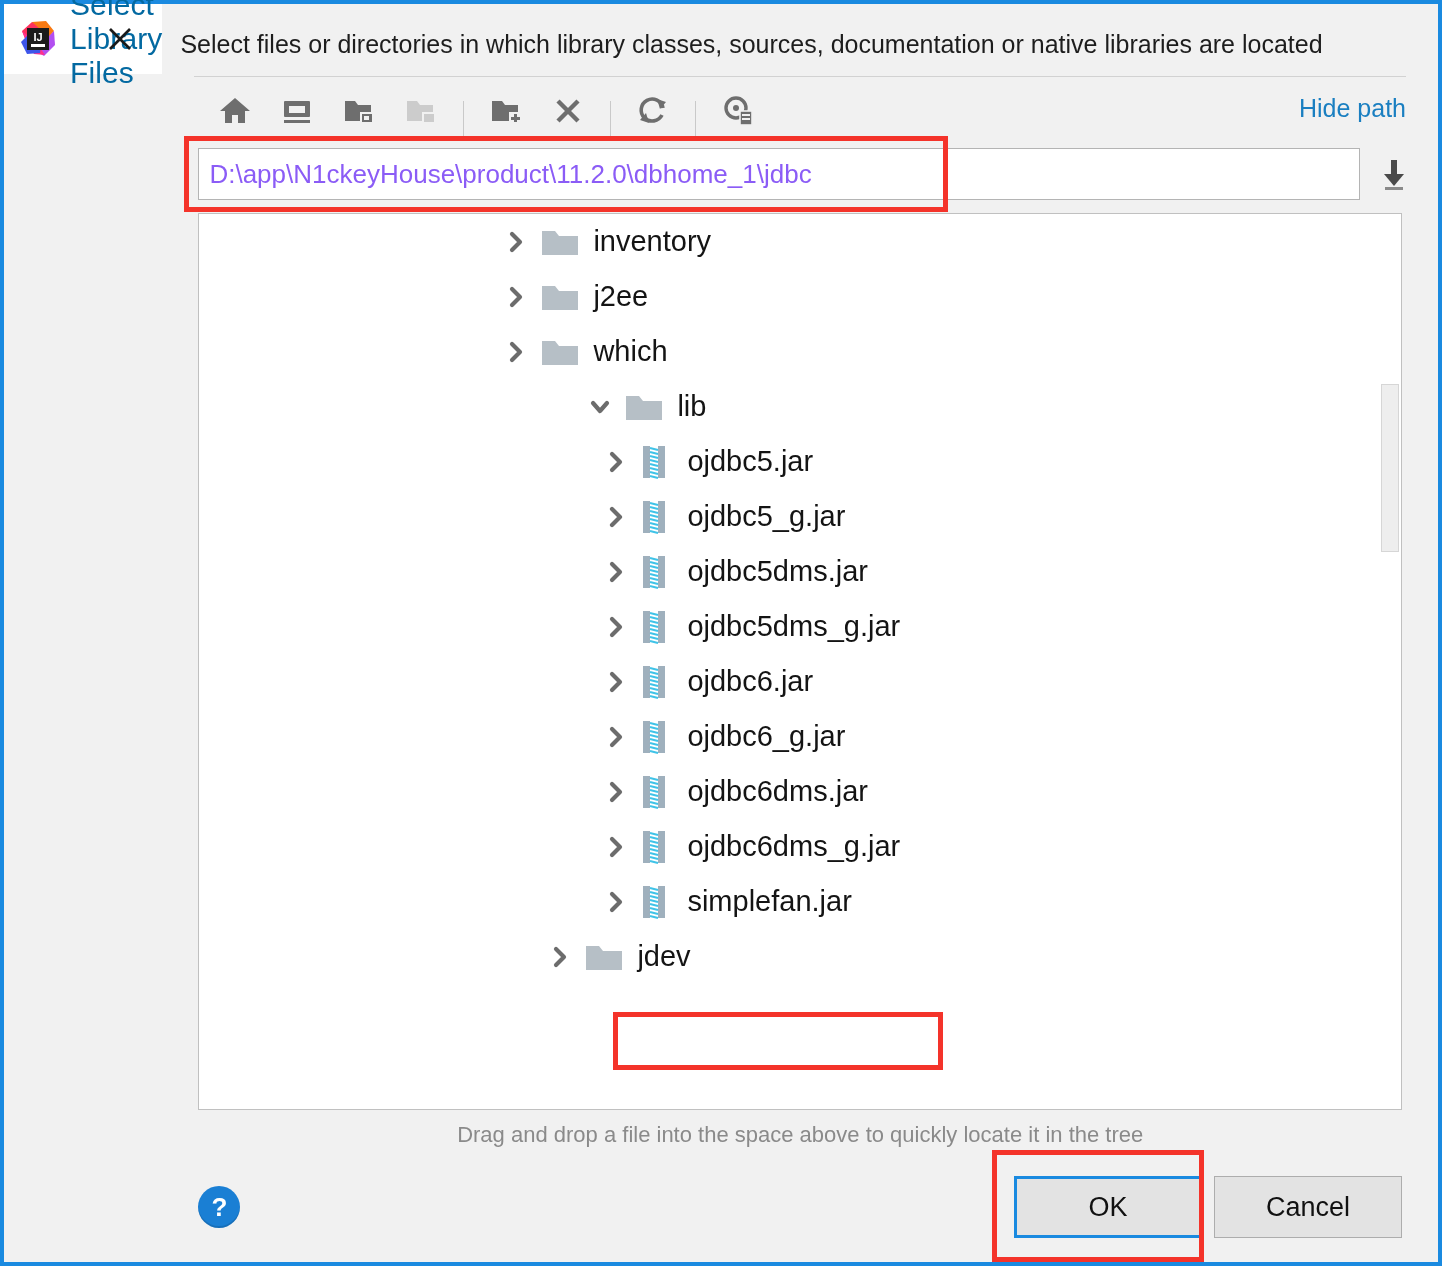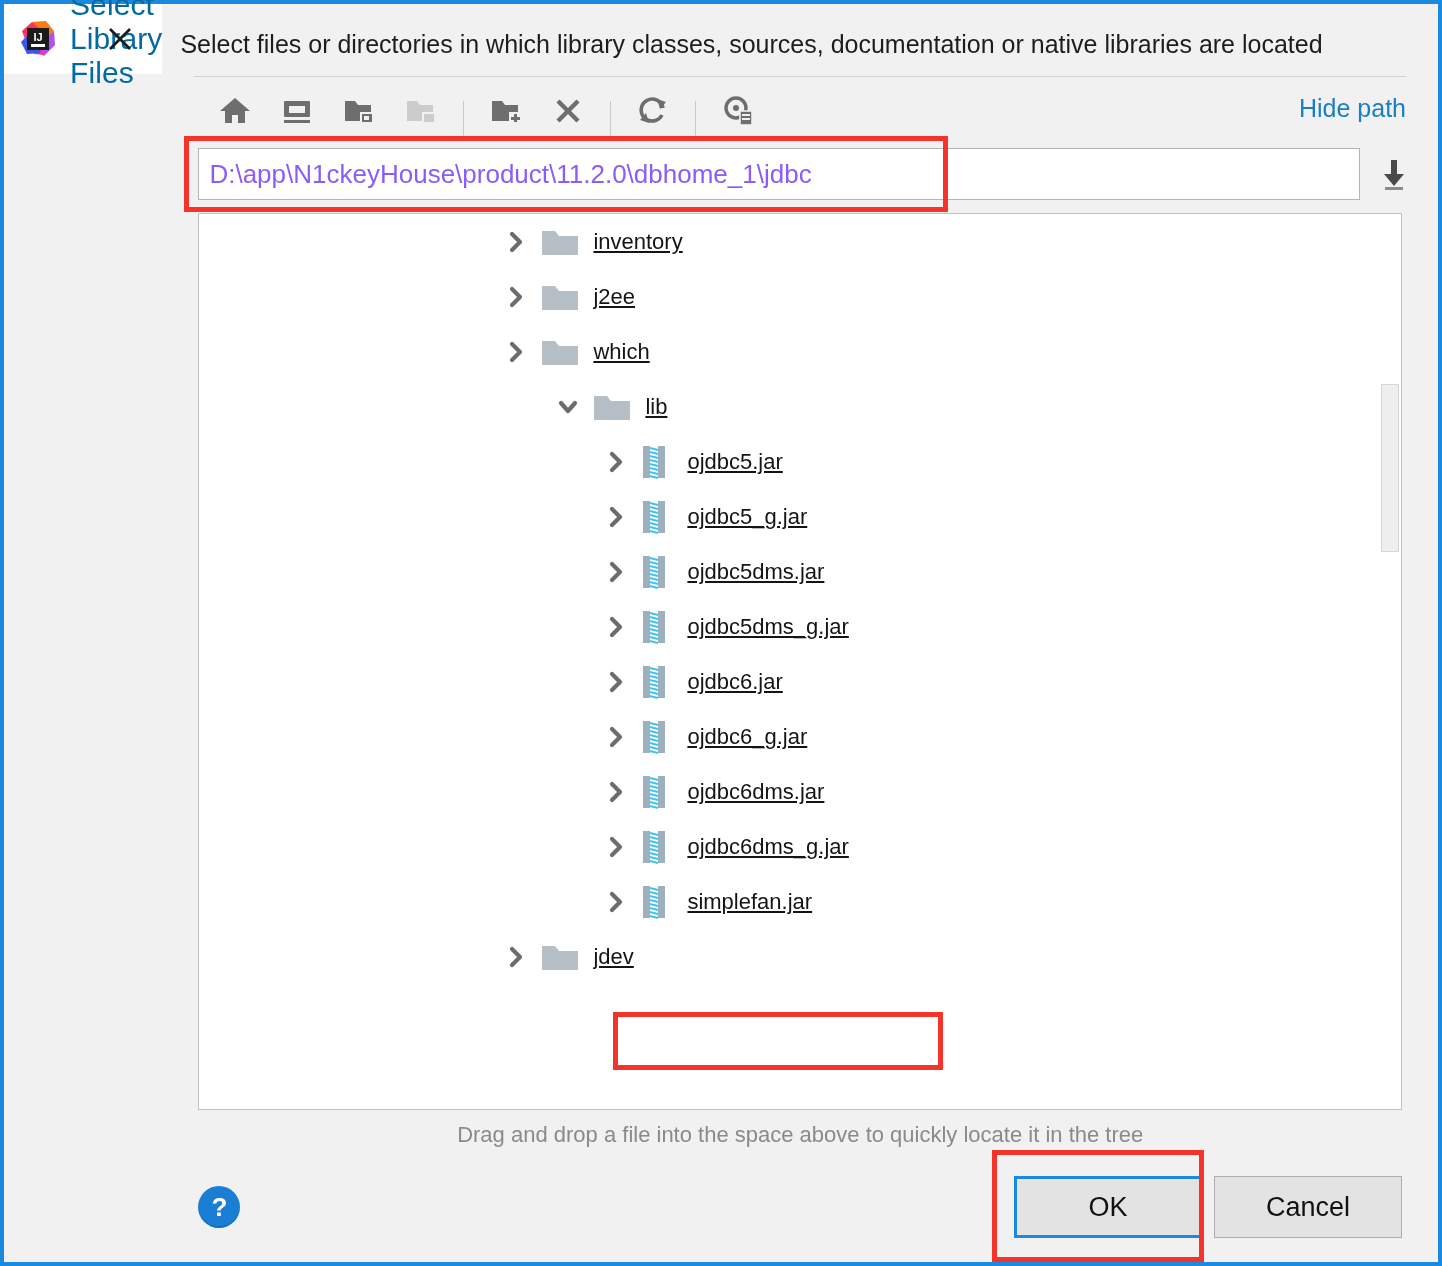--- a/index.html
+++ b/index.html
@@ -85,22 +85,22 @@
     margin:10px 36px 0 36px;
     border:1px solid #c0c0c0;
     background:#ffffff;
     flex:1 1 auto;
     position:relative;
     overflow:hidden;
   }
   .tree{position:absolute;inset:0;overflow:hidden;}
   .row{
     height:55px;display:flex;align-items:center;
-    font-size:22px;color:#141414;white-space:nowrap;
-    position:relative;cursor:pointer;text-decoration:underline;
+    font-size:29px;color:#141414;white-space:nowrap;
+    position:relative;cursor:pointer;
   }
   .row.sel{background:#1e7ac4;color:#ffffff;}
   .twisty{
     width:34px;height:34px;flex:0 0 34px;display:flex;align-items:center;justify-content:center;
     margin-right:8px;
   }
   .folder-ic{width:38px;height:30px;flex:0 0 38px;margin-right:14px;position:relative;}
   .jar-ic{width:26px;height:34px;flex:0 0 26px;margin-right:20px;position:relative;}
   .row-label{line-height:1;}
   .annot-jar{
@@ -304,21 +304,21 @@
             <span class="twisty">
               <svg width="28" height="28" viewBox="0 0 28 28">
                 <polyline points="10,6 18,14 10,22" fill="none" stroke="#6c6c6c" stroke-width="4.2" stroke-linecap="round" stroke-linejoin="round"></polyline>
               </svg>
             </span>
             <span class="folder-ic"><svg width="38" height="30" viewBox="0 0 38 30">
                 <path d="M1 4 h13 l4 5 h19 v19 h-36 z" fill="#b6bfc6"></path>
               </svg></span>
             <span class="row-label">which</span>
           </div>
-          <div class="row" style="padding-left: 352px;">
+          <div class="row" style="padding-left: 352px; margin-left: 32px;">
             <span class="twisty">
               <svg width="28" height="28" viewBox="0 0 28 28">
                 <polyline points="7,10 14,18 21,10" fill="none" stroke="#6c6c6c" stroke-width="4.2" stroke-linecap="round" stroke-linejoin="round"></polyline>
               </svg>
             </span>
             <span class="folder-ic"><svg width="38" height="30" viewBox="0 0 38 30">
                 <path d="M1 4 h13 l4 5 h19 v19 h-36 z" fill="#b6bfc6"></path>
               </svg></span>
             <span class="row-label">lib</span>
           </div>
@@ -522,21 +522,21 @@
                   <line x1="9" y1="11" x2="17" y2="13"></line>
                   <line x1="9" y1="15" x2="17" y2="17"></line>
                   <line x1="9" y1="19" x2="17" y2="21"></line>
                   <line x1="9" y1="23" x2="17" y2="25"></line>
                   <line x1="9" y1="27" x2="17" y2="29"></line>
                   <line x1="9" y1="31" x2="17" y2="33"></line>
                 </g>
               </svg></span>
             <span class="row-label">simplefan.jar</span>
           </div>
-          <div class="row" style="padding-left: 300px;">
+          <div class="row" style="padding-left: 300px; margin-left: 44px;">
             <span class="twisty">
               <svg width="28" height="28" viewBox="0 0 28 28">
                 <polyline points="10,6 18,14 10,22" fill="none" stroke="#6c6c6c" stroke-width="4.2" stroke-linecap="round" stroke-linejoin="round"></polyline>
               </svg>
             </span>
             <span class="folder-ic"><svg width="38" height="30" viewBox="0 0 38 30">
                 <path d="M1 4 h13 l4 5 h19 v19 h-36 z" fill="#b6bfc6"></path>
               </svg></span>
             <span class="row-label">jdev</span>
           </div>

